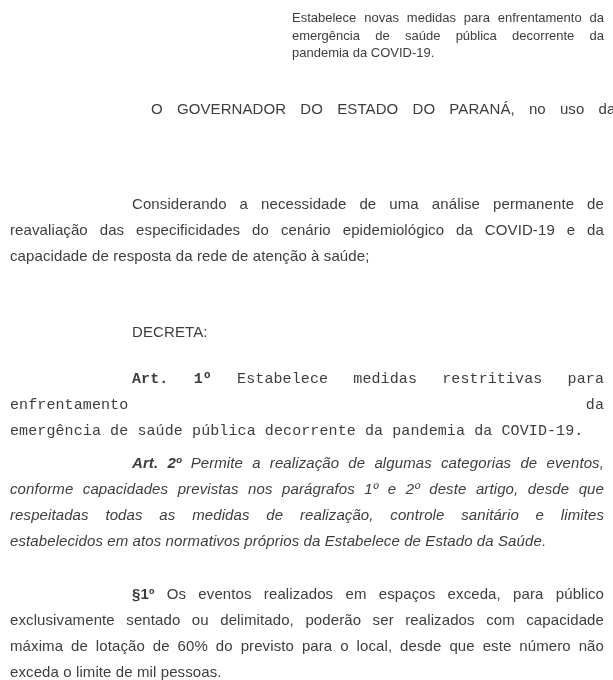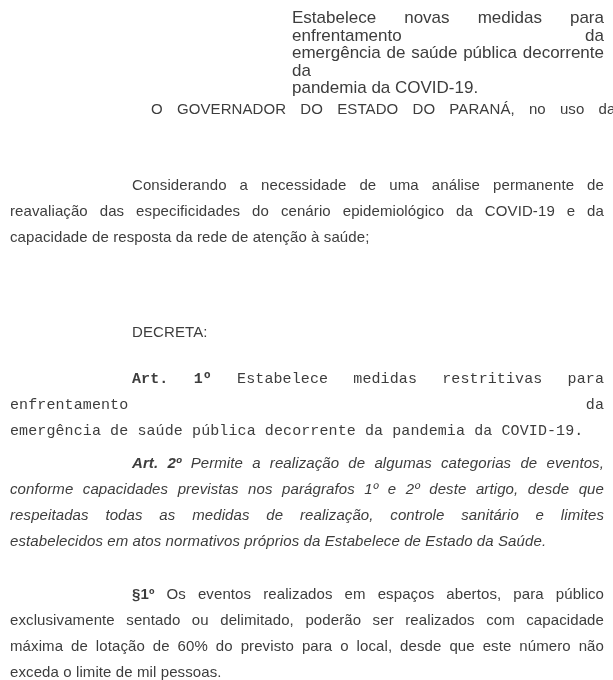--- a/index.html
+++ b/index.html
@@ -18,29 +18,29 @@
     width: 594px;
     font-size: 15px;
     line-height: 26px;
     letter-spacing: 0.1px;
   }
   .ementa {
     position: absolute;
     left: 292px;
     width: 312px;
     top: 9px;
-    font-size: 17px;
+    font-size: 13px;
     line-height: 17.5px;
   }
   .line { text-align: justify; text-align-last: justify; }
   .line.last { text-align-last: left; }
   .indent { text-indent: 122px; }
   .b { font-weight: bold; }
   .preamble     { top: 96px; margin-left: 19px; }
-  .considerando { top: 172px; }
+  .considerando { top: 191px; }
   .decreta      { top: 319px; }
   .art1         { top: 367px; font-family: Liberation Mono, monospace; }
   .art2         { top: 450px; font-style: italic; }
   .par1         { top: 581px; }
 </style>
 </head>
 <body>
 
 <div class="page">
 
@@ -70,19 +70,19 @@
   </div>
 
   <div class="para art2">
     <div class="line indent"><span class="b">Art. 2º</span> <span>Permite a realização de algumas categorias de eventos,</span></div>
     <div class="line">conforme capacidades previstas nos parágrafos 1º e 2º deste artigo, desde que</div>
     <div class="line">respeitadas todas as medidas de realização, controle sanitário e limites</div>
     <div class="line last">estabelecidos em atos normativos próprios da Estabelece de Estado da Saúde.</div>
   </div>
 
   <div class="para par1">
-    <div class="line indent"><span class="b">§1º</span> <span>Os eventos realizados em espaços abertos, para público</span></div>
+    <div class="line indent"><span class="b">§1º</span> <span>Os eventos realizados em espaços exceda, para público</span></div>
     <div class="line">exclusivamente sentado ou delimitado, poderão ser realizados com capacidade</div>
     <div class="line">máxima de lotação de 60% do previsto para o local, desde que este número não</div>
     <div class="line last">exceda o limite de mil pessoas.</div>
   </div>
 
 </div>
 
 </body></html>

